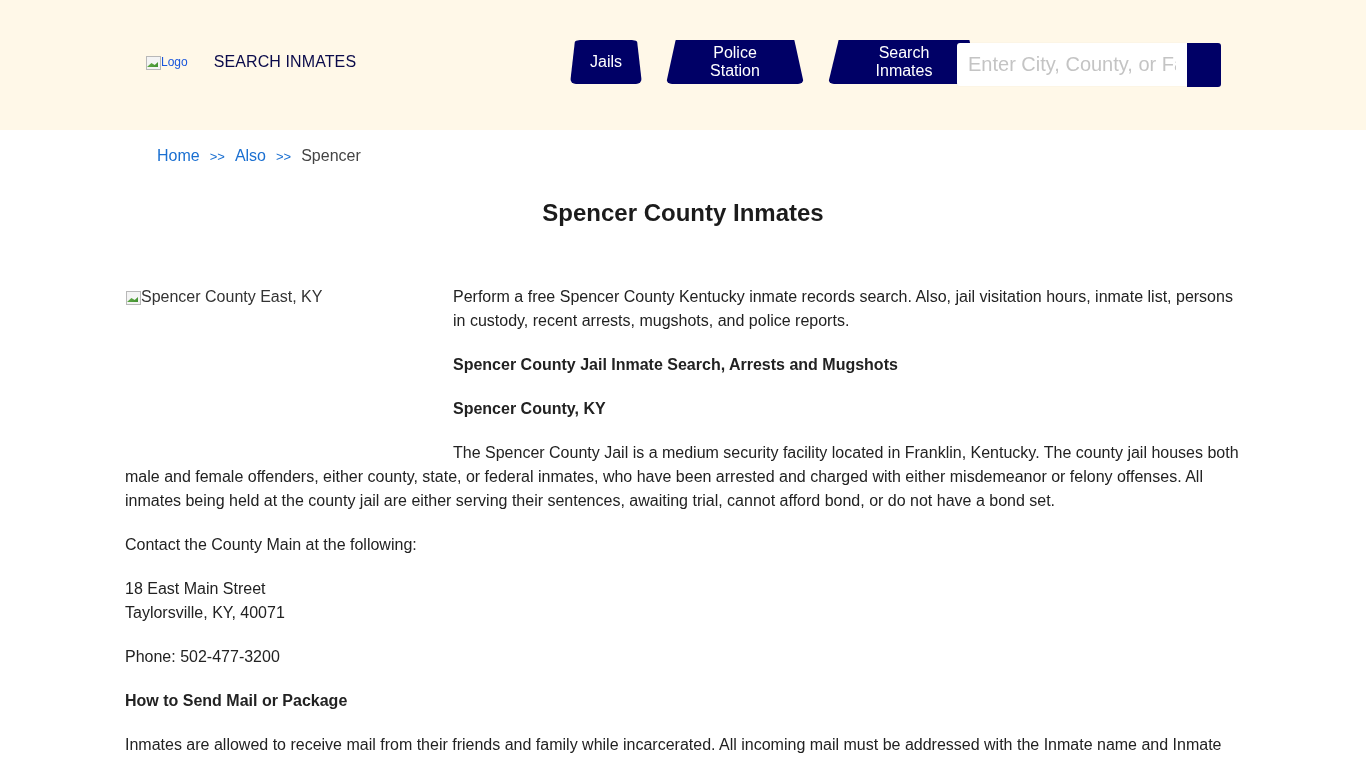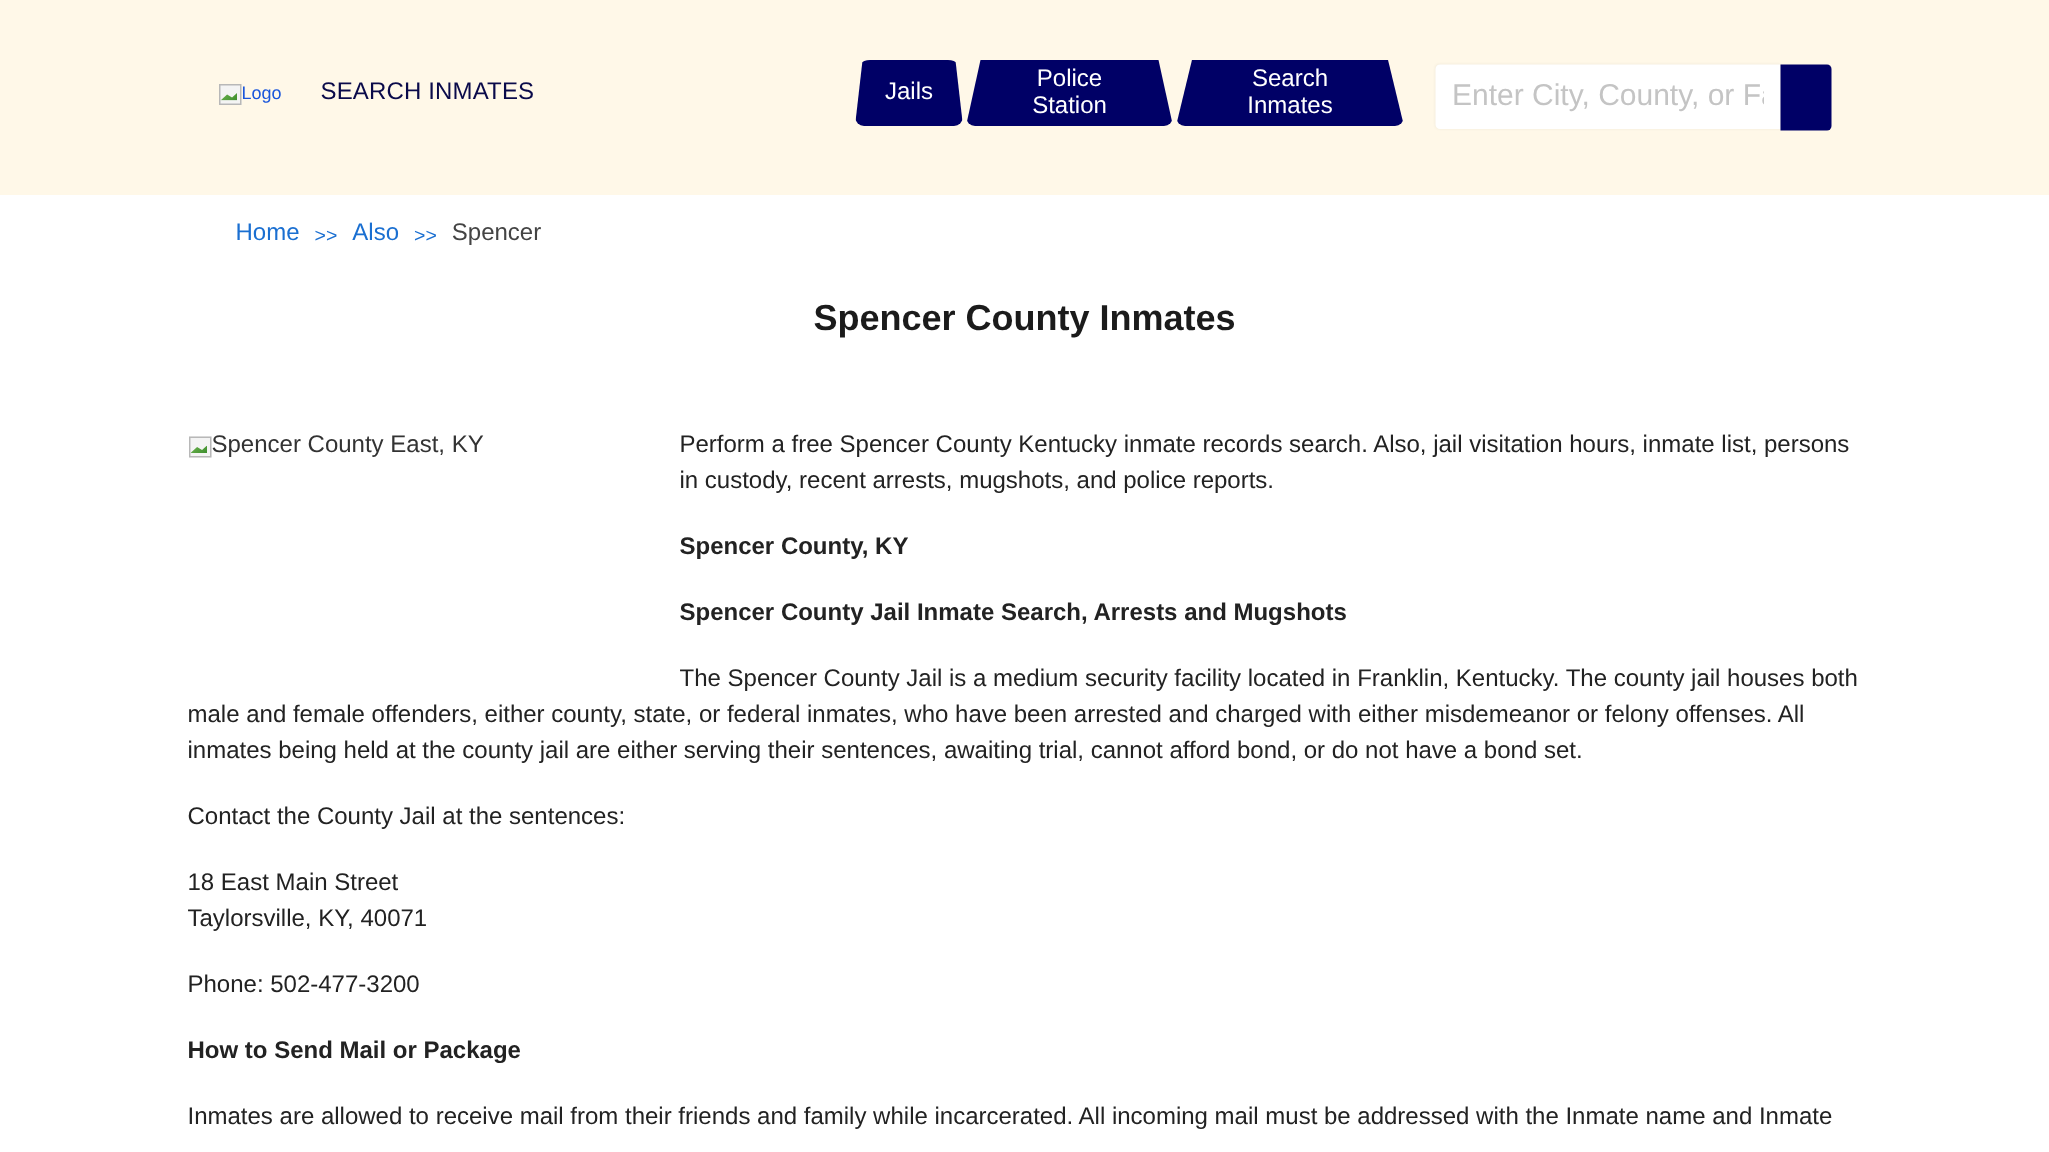--- a/index.html
+++ b/index.html
@@ -7,21 +7,21 @@
     body { font-family: "Liberation Sans", sans-serif; color: #212529; font-size: 16px; }
 
     .header { position: absolute; left: 0; top: 0; width: 1366px; height: 130px; background: #fff8e8; }
     .logo-wrap { position: absolute; left: 145px; top: 53px; display: flex; align-items: center; }
     .logo-img { display: inline-flex; align-items: center; color: #1a56db; font-size: 12px; }
     .broken-img { width: 16px; height: 16px; display: inline-block; position: relative; margin-right: 0; }
     .broken-img::before { content: ""; position: absolute; left: 1px; top: 2px; width: 13px; height: 12px; border: 1px solid #b8b8b8; background: #f4f4f4; }
     .broken-img::after { content: ""; position: absolute; left: 2px; top: 8px; width: 11px; height: 5px; background: linear-gradient(135deg, #6bb14d 0%, #3f8f2f 100%); clip-path: polygon(0 100%, 40% 20%, 70% 60%, 100% 0, 100% 100%); }
     .brand { margin-left: 26px; font-size: 16px; color: #0a0a4a; letter-spacing: 0.1px; }
 
-    .nav { position: absolute; top: 40px; left: 570px; display: flex; gap: 2px; align-items: center; }
+    .nav { position: absolute; top: 40px; left: 570px; display: flex; gap: 24px; align-items: center; }
     .nav-btn { position: relative; height: 44px; padding: 0 22px; display: flex; align-items: center; justify-content: center;
       color: #ffffff; font-size: 16px; background: #000066; border: none; cursor: pointer;
       clip-path: polygon(7% 0, 93% 0, 100% 100%, 0 100%); border-radius: 10px 10px 6px 6px; }
     .nav-btn.jails { width: 72px; }
     .nav-btn.police { width: 138px; }
     .nav-btn.search { width: 152px; }
 
     .search-box { position: absolute; left: 957px; top: 43px; display: flex; }
     .search-input { width: 230px; height: 43px; border: none; background: #ffffff; padding: 0 11px; font-size: 20px;
       font-family: "Liberation Sans", sans-serif; color: #333; box-shadow: 0 0 2px rgba(0,0,0,0.06); outline: none; border-radius: 3px 0 0 3px; }
@@ -75,22 +75,22 @@
 </div>
 
 <h1 class="page-title">Spencer County Inmates</h1>
 
 <div class="content">
   <div class="court-img">
     <span class="broken-img"></span>
     <span>Spencer County East, KY</span>
   </div>
   <p>Perform a free Spencer County Kentucky inmate records search. Also, jail visitation hours, inmate list, persons in custody, recent arrests, mugshots, and police reports.</p>
+  <p class="bold">Spencer County Jail Inmate Search, Arrests and Mugshots</p>
   <p class="bold">Spencer County, KY</p>
-  <p class="bold">Spencer County Jail Inmate Search, Arrests and Mugshots</p>
   <p>The Spencer County Jail is a medium security facility located in Franklin, Kentucky. The county jail houses both male and female offenders, either county, state, or federal inmates, who have been arrested and charged with either misdemeanor or felony offenses. All inmates being held at the county jail are either serving their sentences, awaiting trial, cannot afford bond, or do not have a bond set.</p>
-  <p>Contact the County Jail at the sentences:</p>
+  <p>Contact the County Main at the following:</p>
   <p class="tight">18 East Main Street</p>
   <p>Taylorsville, KY, 40071</p>
   <p>Phone: 502-477-3200</p>
   <p class="bold">How to Send Mail or Package</p>
   <p>Inmates are allowed to receive mail from their friends and family while incarcerated. All incoming mail must be addressed with the Inmate name and Inmate</p>
 </div>
 
 </body></html>

